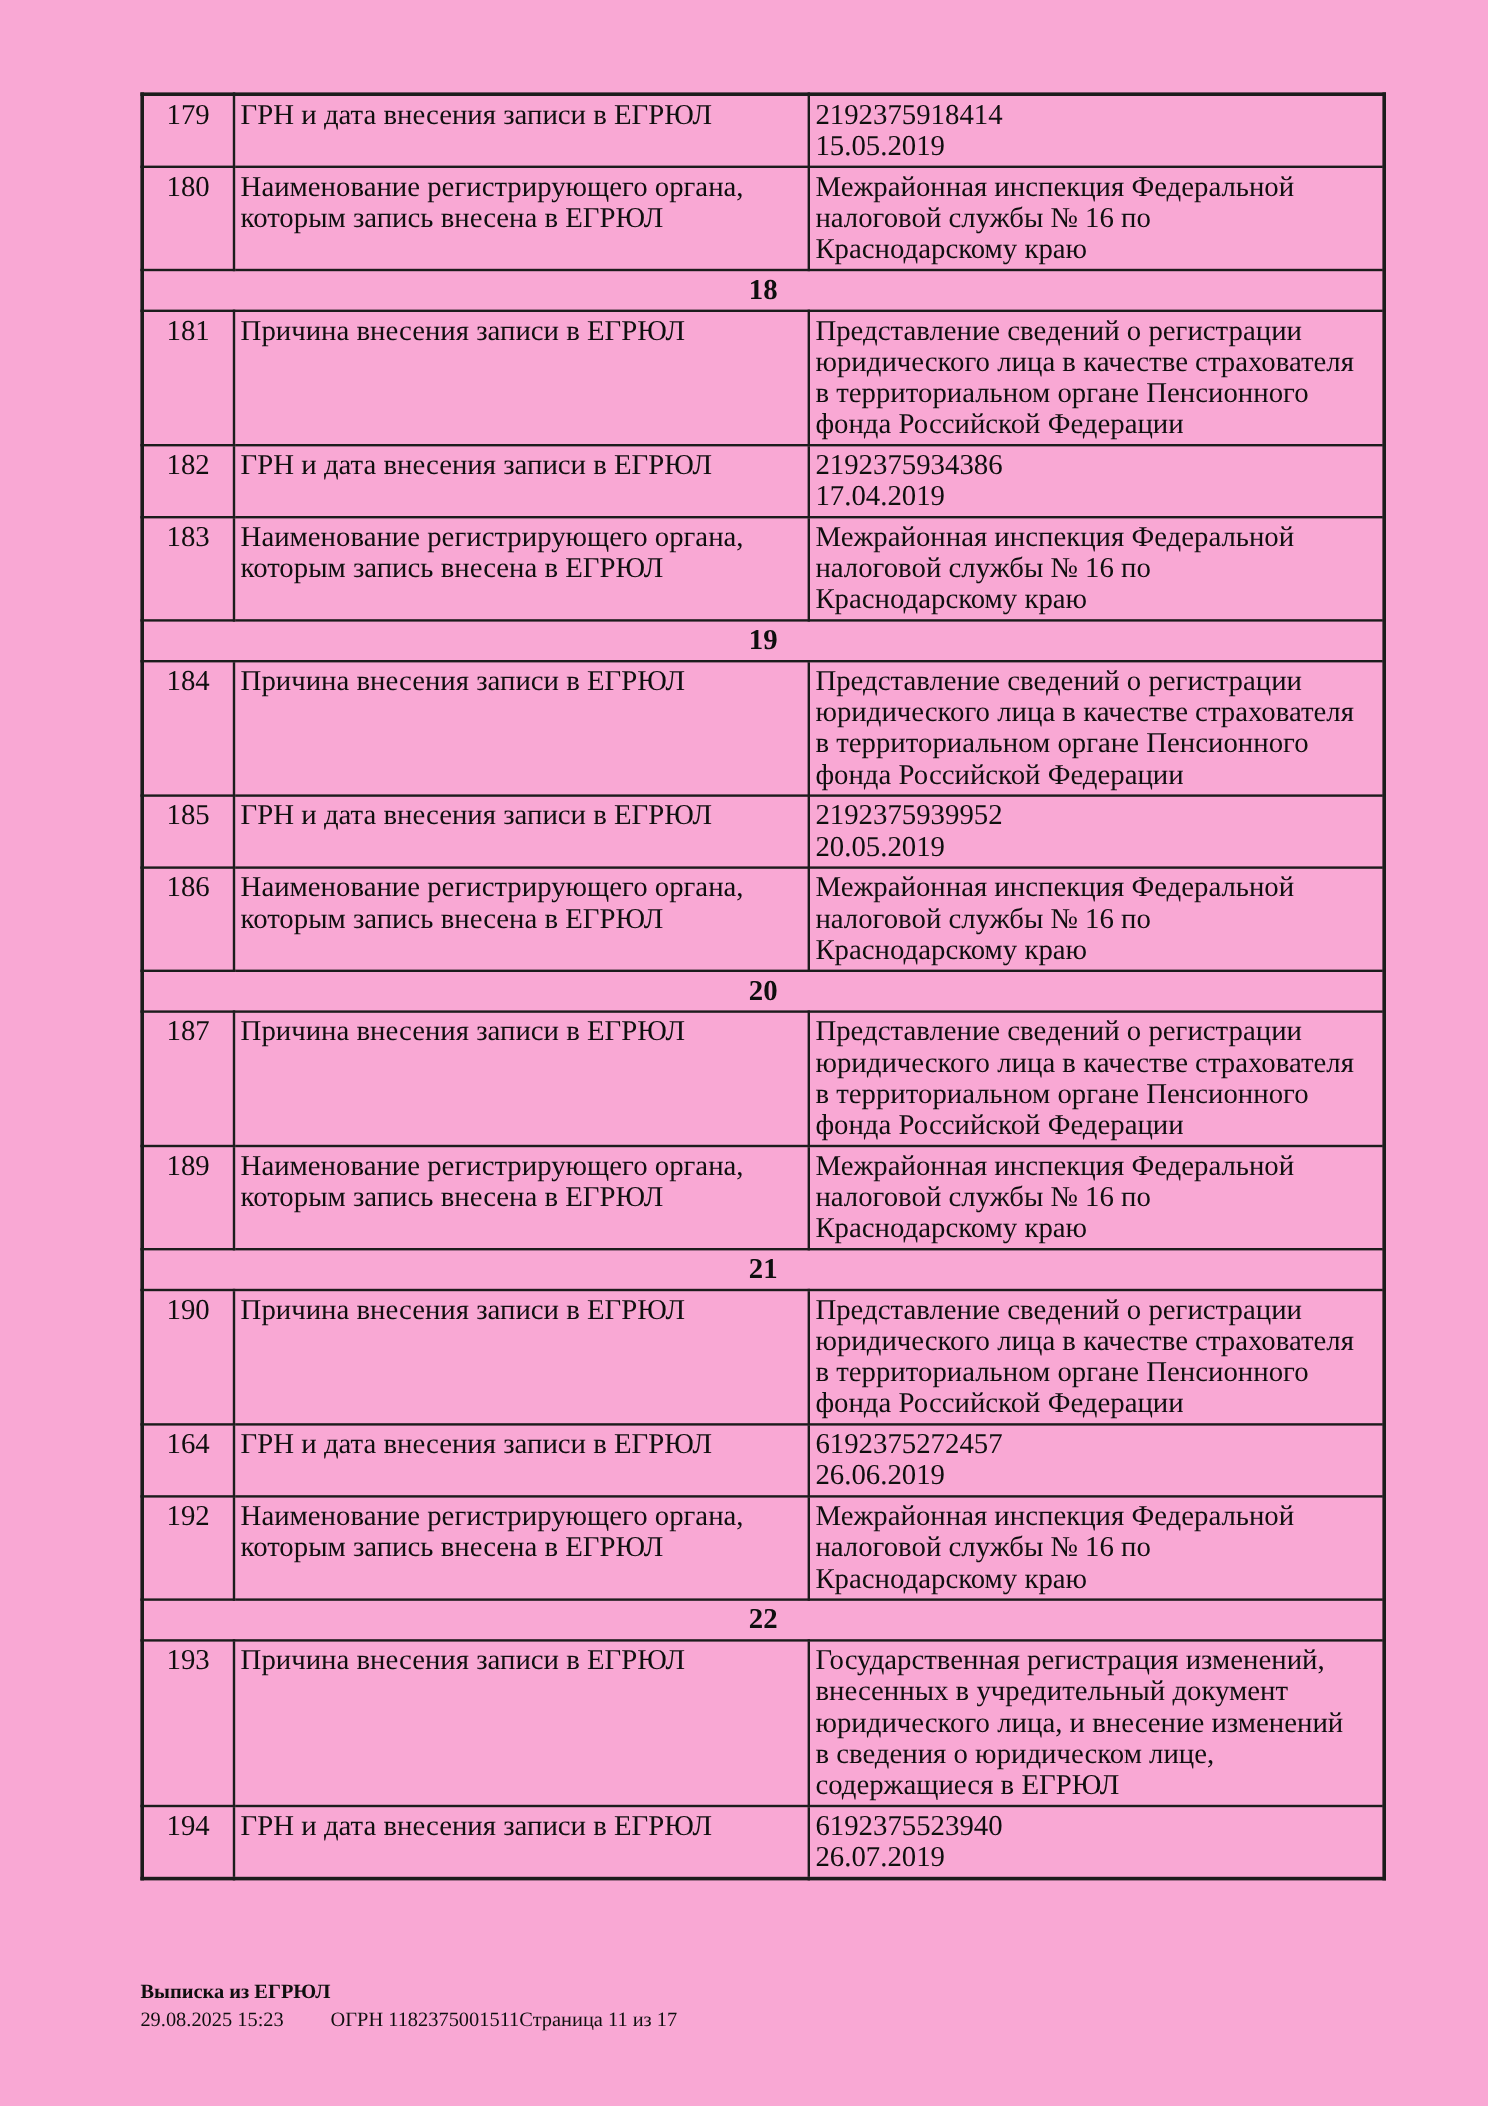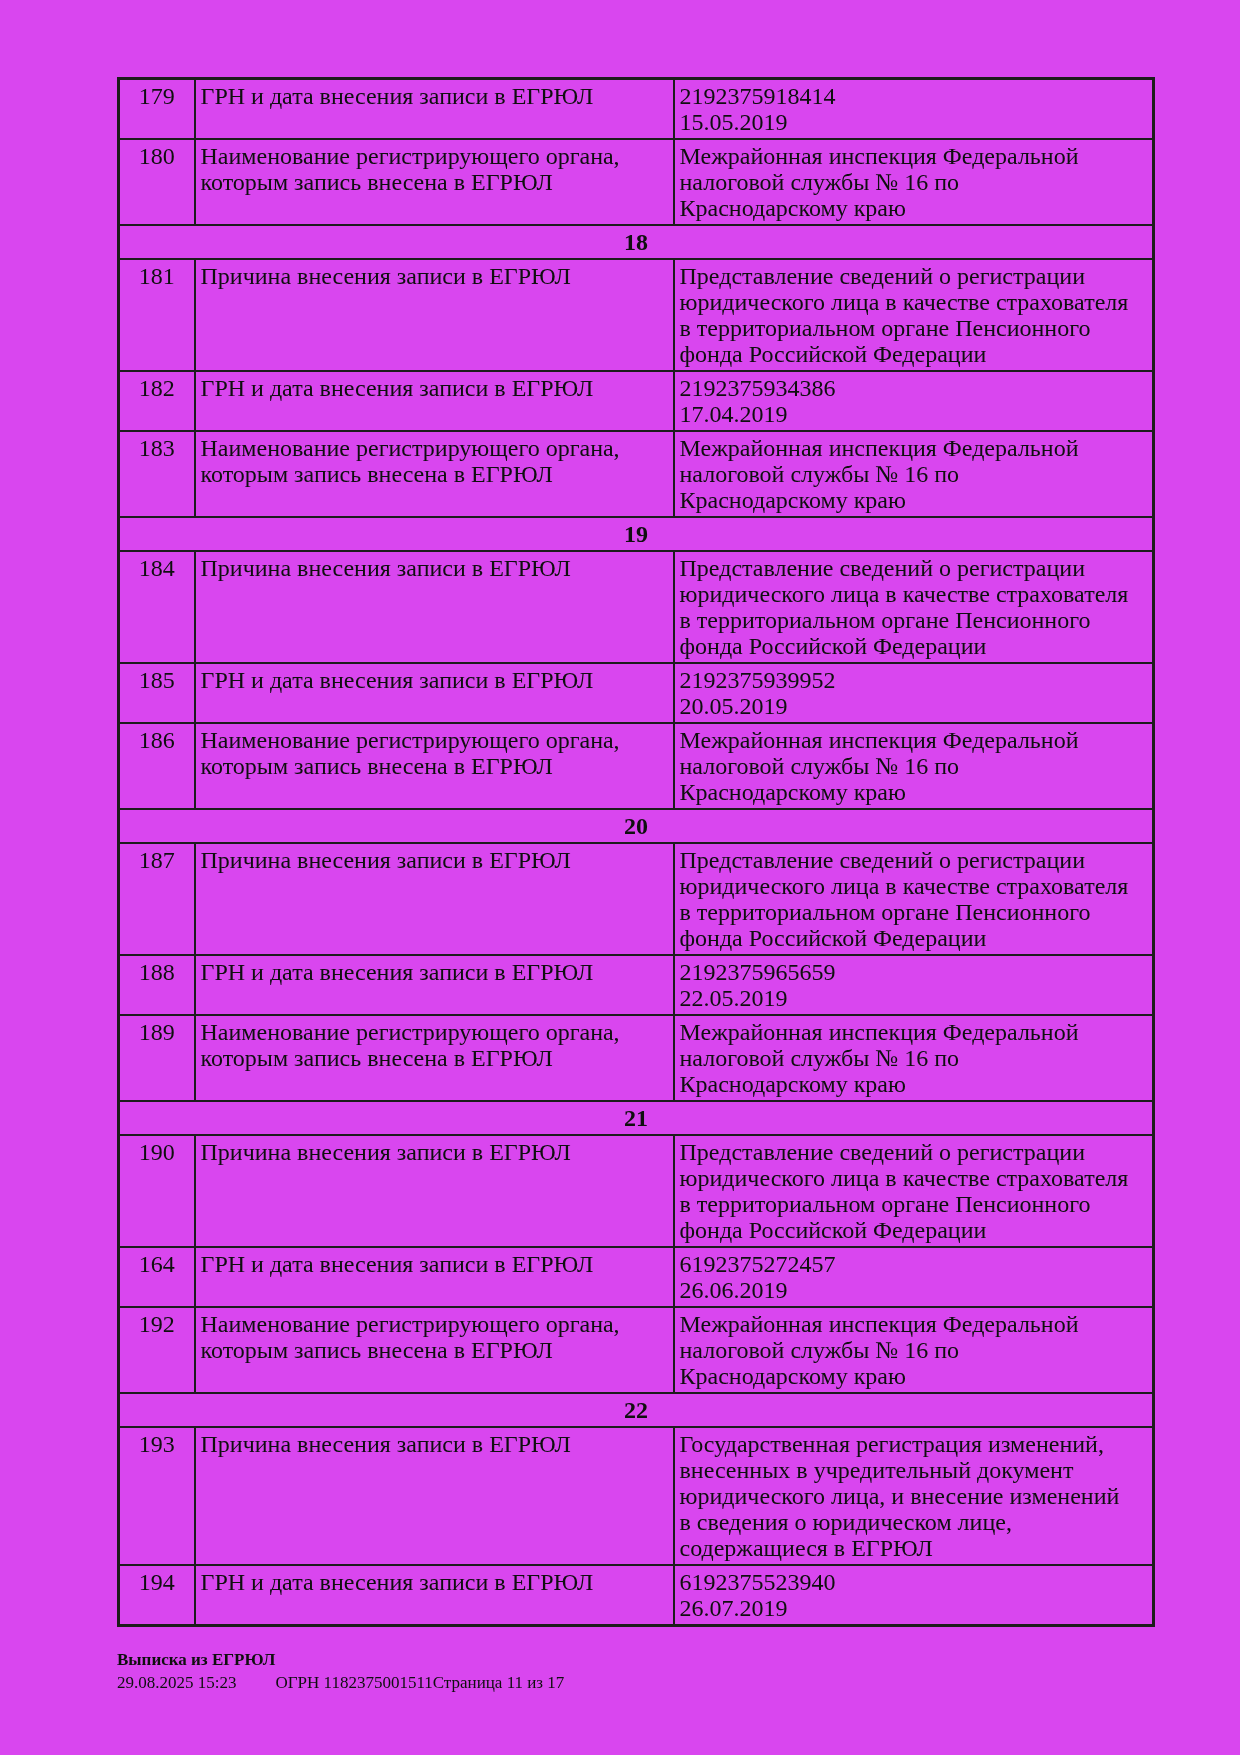--- a/index.html
+++ b/index.html
@@ -1,21 +1,21 @@
 <!DOCTYPE html>
 <html><head>
 <meta charset="utf-8">
 <style>
   html, body { margin: 0; padding: 0; background: #e8e8e8; }
   .page {
     position: relative;
     width: 1240px;
     height: 1755px;
     margin: 0 auto;
-    background: #d946ef;
+    background: #f9a8d4;
     font-family: "Liberation Serif", "DejaVu Serif", serif;
     color: #0f0f0f;
   }
   table.egrul {
     position: absolute;
     left: 117px;
     top: 77px;
     width: 1035px;
     border-collapse: collapse;
     table-layout: fixed;
@@ -144,26 +144,20 @@
 
   <tr>
     <td class="c-num">187</td>
     <td class="c-label">Причина внесения записи в ЕГРЮЛ</td>
     <td class="c-value">Представление сведений о регистрации
 юридического лица в качестве страхователя
 в территориальном органе Пенсионного
 фонда Российской Федерации</td>
   </tr>
 
-  <tr>
-    <td class="c-num">188</td>
-    <td class="c-label">ГРН и дата внесения записи в ЕГРЮЛ</td>
-    <td class="c-value">2192375965659
-22.05.2019</td>
-  </tr>
 
   <tr>
     <td class="c-num">189</td>
     <td class="c-label">Наименование регистрирующего органа,
 которым запись внесена в ЕГРЮЛ</td>
     <td class="c-value">Межрайонная инспекция Федеральной
 налоговой службы № 16 по
 Краснодарскому краю</td>
   </tr>
 

